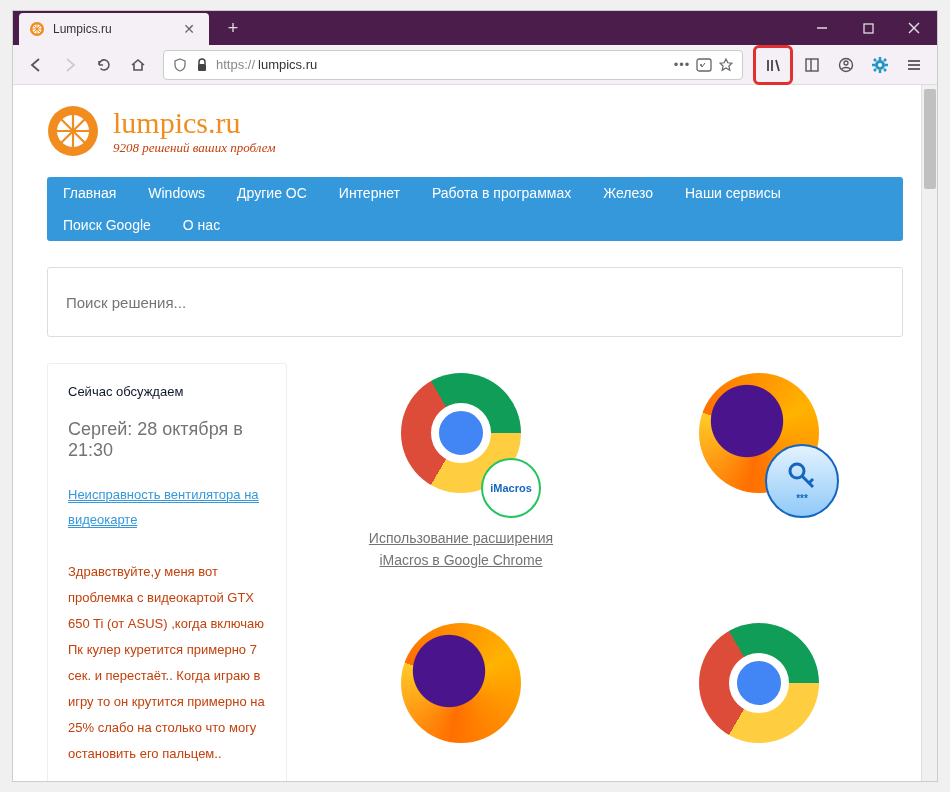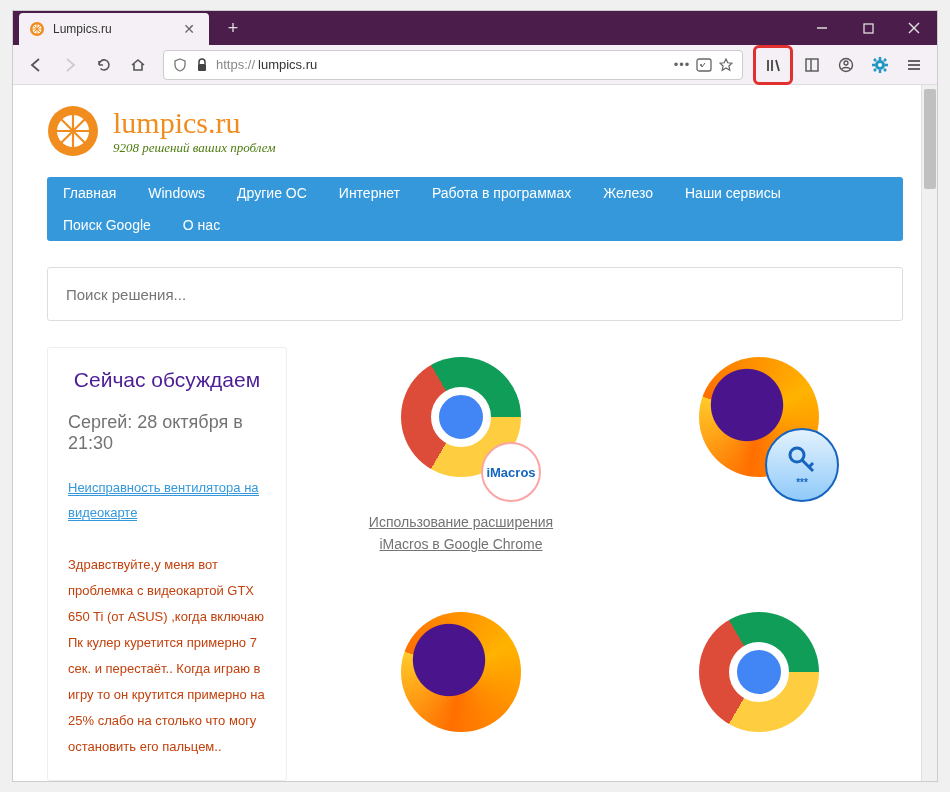--- a/index.html
+++ b/index.html
@@ -20,40 +20,40 @@
 .urlbar input { border: none; outline: none; flex: 1; font-size: 13px; color: #666; }
 .url-icon { width: 16px; height: 16px; display: flex; align-items: center; justify-content: center; color: #666; font-size: 13px; }
 .highlight-box { border: 3px solid #e03030; border-radius: 6px; padding: 2px; }
 .content-area { position: relative; height: calc(100% - 74px); overflow: hidden; background: #fff; }
 .scrollbar-v { position: absolute; right: 0; top: 0; width: 16px; height: 100%; background: #f0f0f0; border-left: 1px solid #e0e0e0; }
 .scroll-thumb { position: absolute; left: 2px; width: 12px; background: #c0c0c0; border-radius: 2px; top: 4px; height: 100px; }
 .page { padding: 20px 34px 0 34px; }
 .logo-row { display: flex; align-items: center; gap: 14px; margin-bottom: 20px; }
 .logo-img { width: 52px; height: 52px; }
 .logo-text h1 { font-family: Georgia, serif; color: #f18c1f; font-size: 30px; font-weight: normal; }
-.logo-text p { font-family: Georgia, serif; color: #4d7c0f; font-size: 13px; font-style: italic; }
+.logo-text p { font-family: Georgia, serif; color: #c2410c; font-size: 13px; font-style: italic; }
 .navbar { background: #3498db; border-radius: 3px; padding: 0; }
 .navbar ul { list-style: none; display: flex; flex-wrap: wrap; }
 .navbar li { padding: 8px 16px; color: #fff; font-size: 14px; cursor: pointer; white-space: nowrap; }
-.searchbox { margin: 26px 0; height: 54px; border: 1px solid #ddd; border-radius: 3px; display: flex; align-items: center; padding: 0 18px; }
+.searchbox { margin: 26px 0; height: 70px; border: 1px solid #ddd; border-radius: 3px; display: flex; align-items: center; padding: 0 18px; }
 .searchbox input { border: none; outline: none; width: 100%; font-size: 15px; color: #999; }
 .main-row { display: flex; gap: 30px; }
 .sidebar { width: 240px; border: 1px solid #eee; border-radius: 3px; padding: 20px; }
-.sidebar h3 { font-weight: normal; font-size: 21px; color: #4c1d95; text-align: center; margin-bottom: 20px; }
+.sidebar h3 { font-weight: normal; font-size: 13px; color: #0f172a; margin-bottom: 20px; }
 .comment-meta { font-size: 18px; color: #737373; margin-bottom: 22px; }
 .comment-link { font-size: 13px; color: #3498db; border-bottom: 1px solid #3498db; line-height: 1.9; }
 .comment-body { font-size: 13px; color: #c2410c; line-height: 2.0; margin-top: 27px; }
 .articles { flex: 1; display: flex; flex-wrap: wrap; gap: 30px 10px; justify-content: space-around; }
 .article { width: 210px; text-align: center; }
 .article-img { width: 140px; height: 140px; margin: 0 auto 14px; position: relative; }
 .article-link { font-size: 14px; color: #737373; line-height: 1.6; }
 .chrome-base { width: 120px; height: 120px; border-radius: 50%; position: relative; margin: 10px auto; background: conic-gradient(from 210deg, #dd4b39 0 120deg, #0f9d58 120deg 240deg, #ffcd40 240deg 360deg); }
 .chrome-base::after { content: ""; position: absolute; left: 30px; top: 30px; width: 60px; height: 60px; border-radius: 50%; background: #4285f4; border: 8px solid #fff; box-sizing: border-box; }
 .firefox-base { width: 120px; height: 120px; border-radius: 50%; margin: 10px auto; background: radial-gradient(circle at 40% 40%, #4a148c 0 35%, transparent 36%), conic-gradient(from 290deg, #ff6f00, #ffb300, #ff6f00 260deg, #ffca28 360deg); position: relative; }
-.badge { position: absolute; right: -10px; bottom: -5px; width: 60px; height: 60px; border-radius: 50%; background: #fff; border: 2px solid #fca5a5; display: flex; align-items: center; justify-content: center; font-size: 13px; font-weight: bold; }
+.badge { position: absolute; right: -10px; bottom: -5px; width: 60px; height: 60px; border-radius: 50%; background: #fff; border: 2px solid #22c55e; display: flex; align-items: center; justify-content: center; font-size: 11px; font-weight: bold; }
 .badge-key { position: absolute; right: -10px; bottom: -5px; width: 74px; height: 74px; border-radius: 50%; background: linear-gradient(#e3f2fd,#90caf9); border: 2px solid #1565c0; display: flex; flex-direction: column; align-items: center; justify-content: center; }
 svg { display: block; }
 </style>
 </head>
 <body>
 
 <div class="window">
 
   <div class="titlebar">
     <div class="tab">

